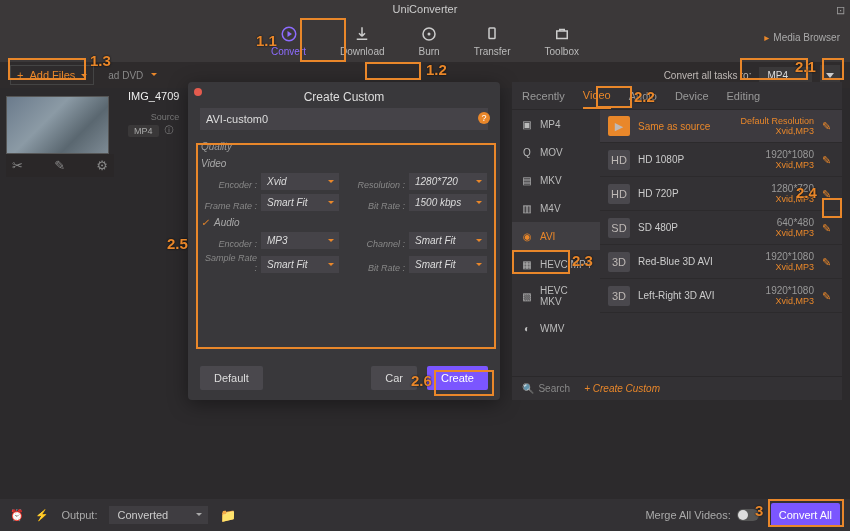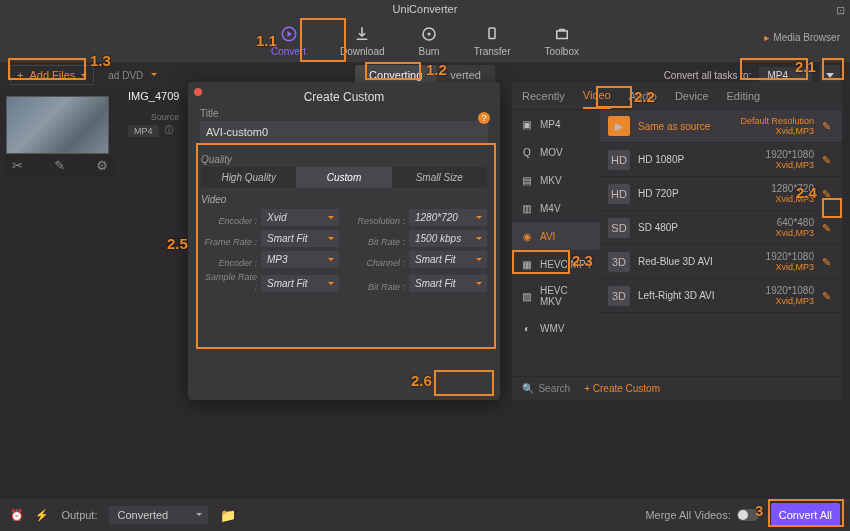--- a/index.html
+++ b/index.html
@@ -80,21 +80,21 @@
   .preset.active{background:#3d3a3f;}
   .preset .p-ico{width:22px;height:20px;background:#4a484d;border-radius:2px;display:flex;align-items:center;justify-content:center;}
   .preset .p-txt{flex:1;}
   .preset .p-name{font-size:10px;color:#ccc;}
   .preset.active .p-name{color:#e9872a;}
   .preset .p-sub{font-size:9px;color:#e9872a;text-align:right;}
   .preset .p-res{font-size:10px;color:#999;text-align:right;}
   .preset .edit{width:12px;height:12px; color:#e9872a;}
   .fp-bottom{position:absolute; bottom:0; left:0; right:0; height:24px; display:flex; align-items:center; padding:0 10px; gap:14px; font-size:10px; border-top:1px solid #2a282a;}
   .fp-bottom .srch{color:#888; display:flex; align-items:center; gap:4px;}
-  .fp-bottom .create-custom{color:#e9872a;}
+  .fp-bottom .create-custom{color:#e9872a;font-style:italic;}
 
   
   .footer{position:absolute; bottom:0; left:0; right:0; height:32px; background:#333134; display:flex; align-items:center; padding:0 10px; gap:12px; font-size:11px;}
   .footer .out-lab{color:#aaa;}
   .footer .out-val{background:#3f3d41; padding:3px 40px 3px 8px; color:#ccc; position:relative;}
   .footer .out-val::after{content:""; position:absolute; right:6px; top:7px; border:3px solid transparent; border-top-color:#aaa;}
   .footer .folder{color:#e9872a; font-size:13px;}
   .footer .merge{margin-left:auto; display:flex; align-items:center; gap:6px; color:#aaa;}
   .toggle{width:22px;height:12px;background:#555;border-radius:6px;position:relative;}
   .toggle::after{content:"";position:absolute;left:1px;top:1px;width:10px;height:10px;background:#ddd;border-radius:50%;}
@@ -163,24 +163,20 @@
 
 <div class="subbar">
   <div class="add-files">
     <span>+</span>
     <span>Add Files</span>
   </div>
   <div class="subbar-text">
     <span>ad DVD</span>
       <span class="dd"></span>
   </div>
-  <div class="mode-tabs">
-    <div class="active">Converting</div>
-    <div>verted</div>
-  </div>
   <div class="convert-to">
     <span>Convert all tasks to:</span>
     <span class="fmt">MP4</span>
     <span class="dd-btn">
         <svg width="8" height="8">
           <polygon points="0,2 8,2 4,7" fill="#ccc"></polygon>
         </svg>
       </span>
   </div>
 </div>
@@ -200,30 +196,24 @@
     <div class="src-row">
       <span class="chip">MP4</span>
       <span style="color:#888;">ⓘ</span>
     </div>
   </div>
 </div>
 
 <div class="modal">
   <span class="red-dot"></span>
   <div class="mtitle">Create Custom</div>
-  <div class="lab">Title</div>
   <span class="help">?</span>
   <input class="title-input" value="AVI-custom0" style="">
   <div class="settings-box">
     <div class="lab">Quality</div>
-    <div class="quality-tabs">
-      <div>High Quality</div>
-      <div class="active">Custom</div>
-      <div>Small Size</div>
-    </div>
     <div class="section-title">Video</div>
     <div class="row">
       <div class="field">
           <label>Encoder :</label>
           <div class="sel">Xvid</div>
         </div>
       <div class="field">
           <label>Resolution :</label>
           <div class="sel">1280*720</div>
         </div>
@@ -231,40 +221,47 @@
     <div class="row">
       <div class="field">
           <label>Frame Rate :</label>
           <div class="sel">Smart Fit</div>
         </div>
       <div class="field">
           <label>Bit Rate :</label>
           <div class="sel">1500 kbps</div>
         </div>
     </div>
+    <div class="section-title"><span class="check">✓</span><span>Audio</span></div>
     <div class="row">
       <div class="field">
           <label>Encoder :</label>
           <div class="sel">MP3</div>
         </div>
       <div class="field">
           <label>Channel :</label>
           <div class="sel">Smart Fit</div>
         </div>
     </div>
     <div class="row">
       <div class="field">
           <label>Sample Rate :</label>
           <div class="sel">Smart Fit</div>
         </div>
       <div class="field">
           <label>Bit Rate :</label>
           <div class="sel">Smart Fit</div>
         </div>
     </div>
+  </div>
+  <div class="modal-btns">
+    <button class="btn btn-dark">Default</button>
+    <span class="spacer"></span>
+    <button class="btn btn-dark">Car</button>
+    <button class="btn btn-primary">Create</button>
   </div>
 </div>
 
 <div class="format-panel">
   <div class="fp-top">
     <div>Recently</div>
     <div class="active">Video</div>
     <div>Audio</div>
     <div>Device</div>
     <div>Editing</div>

